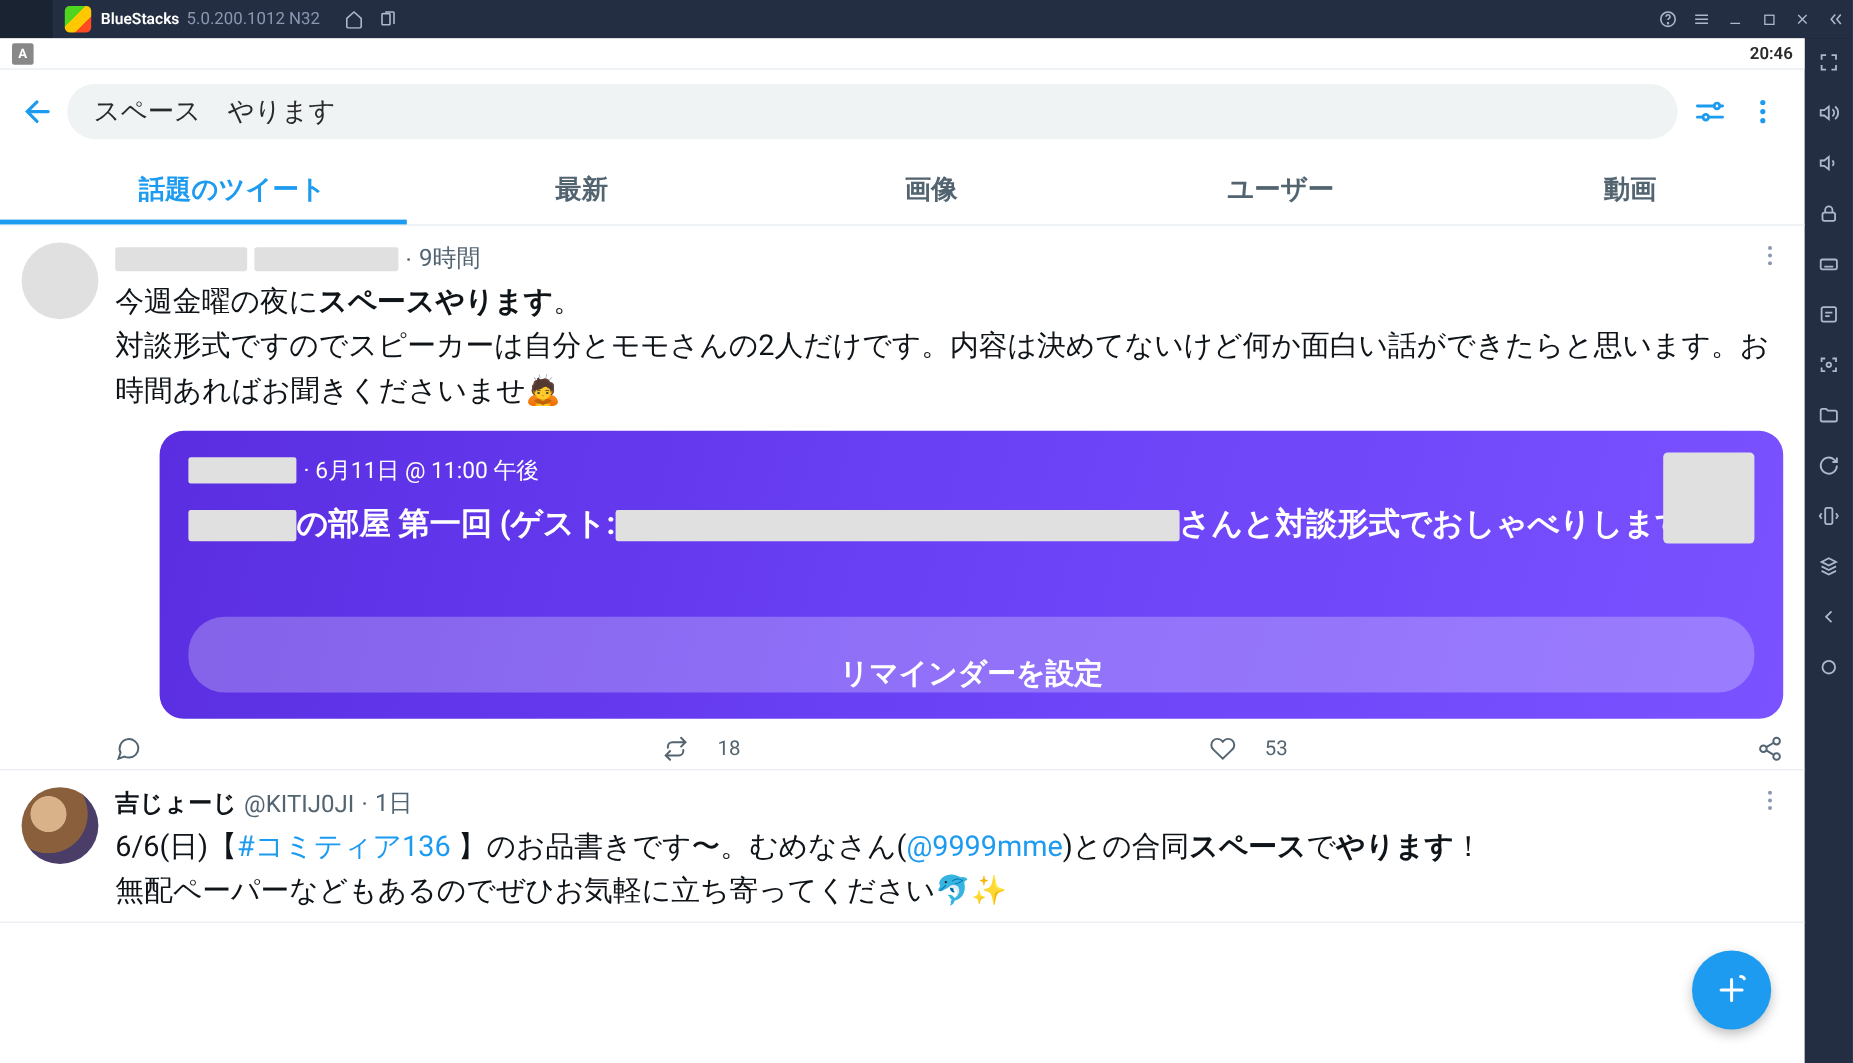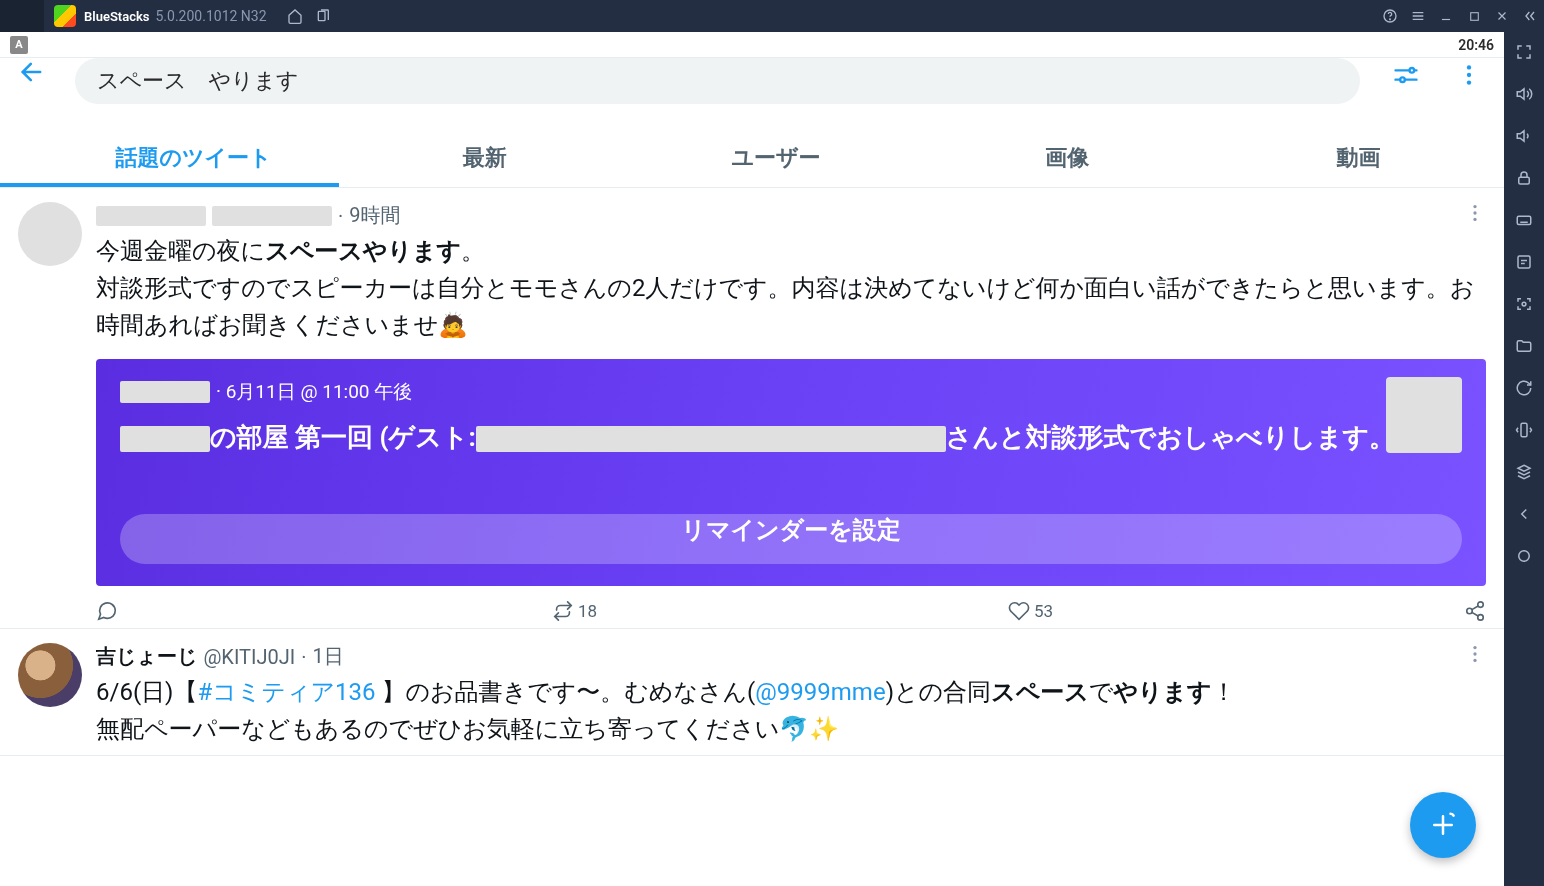--- a/index.html
+++ b/index.html
@@ -18,21 +18,21 @@
 
 
 .main { flex: 1; background: #fff; display: flex; flex-direction: column; min-height: 0; }
 
 
 .android-status { height: 26px; background: #fff; border-bottom: 1px solid #e6ecf0; display: flex; align-items: center; padding: 0 10px; font-size: 14px; color: #2a2a2a; }
 .android-status .spacer { flex: 1; }
 .status-a { width: 18px; height: 18px; background: #888; color: #fff; font-size: 11px; font-weight: 700; display: flex; align-items: center; justify-content: center; border-radius: 2px; margin-right: 6px; }
 
 
-.tw-header { height: 70px; display: flex; align-items: flex-start; padding: 0 18px; gap: 29px; }
+.tw-header { height: 70px; display: flex; align-items: center; padding: 0 18px; gap: 10px; }
 .tw-back { color: #1d9bf0; width: 28px; height: 28px; display: flex; align-items: center; justify-content: center; cursor: pointer; }
 .tw-searchbox { flex: 1; height: 46px; background: #eff3f4; border-radius: 24px; display: flex; align-items: center; padding: 0 22px; font-size: 22px; color: #2a2a2a; }
 .tw-header-icon { color: #1d9bf0; width: 34px; height: 34px; display: flex; align-items: center; justify-content: center; cursor: pointer; }
 
 
 .tw-tabs { height: 60px; display: flex; border-bottom: 1px solid #e6ecf0; }
 .tw-tab { flex: 1; display: flex; align-items: center; justify-content: center; font-size: 22px; font-weight: 700; color: #536471; cursor: pointer; position: relative; }
 .tw-tab.active { color: #1d9bf0; padding-left: 48px; }
 .tw-tab.active::after { content: ""; position: absolute; bottom: 0; left: 0; right: 0; height: 4px; background: #1d9bf0; }
 
@@ -45,31 +45,31 @@
 .tweet .avatar.img { background: radial-gradient(circle at 35% 35%, #d9b28a 0 25%, #8a5f3b 26% 55%, #4a3e68 56% 100%); }
 .tweet .content { flex: 1; min-width: 0; }
 .tweet .more { position: absolute; top: 14px; right: 18px; color: #8a97b0; }
 .tweet .head { font-size: 20px; color: #536471; display: flex; align-items: center; gap: 6px; margin-bottom: 4px; }
 .tweet .head .redact { display:inline-block; background:#e0e0e0; height:20px; border-radius:2px; }
 .tweet .body { font-size: 24px; color: #0f1419; line-height: 1.55; }
 .tweet .body b { font-weight: 700; }
 .tweet .link { color: #1d9bf0; }
 
 
-.space-card { margin-top: 14px; border-radius: 4px; background: linear-gradient(105deg,#5a2de0 0%, #6a40f5 45%, #7a52ff 100%); color: #fff; padding: 20px 24px 22px 24px; position: relative; }
+.space-card { margin-top: 14px; border-radius: 20px; background: linear-gradient(105deg,#5a2de0 0%, #6a40f5 45%, #7a52ff 100%); color: #fff; padding: 20px 24px 22px 24px; position: relative; margin-left: 37px; }
 .space-meta { font-size: 19px; display: flex; align-items: center; gap: 6px; margin-bottom: 14px; }
 .space-meta .redact { display:inline-block; background:#e0e0e0; height:22px; width:90px; border-radius:2px; }
 .space-thumb { position: absolute; top: 18px; right: 24px; width: 76px; height: 76px; background: #e0e0e0; border-radius: 4px; }
 .space-title { font-size: 26px; font-weight: 700; line-height: 1.45; margin-bottom: 58px; }
 .space-title .redact { display:inline-block; background:#e0e0e0; height:26px; border-radius:2px; vertical-align: middle; }
-.space-btn { height: 50px; border-radius: 30px; background: rgba(255,255,255,0.25); display: flex; align-items: flex-start; justify-content: center; font-size: 24px; font-weight: 700; cursor: pointer; }
+.space-btn { height: 63px; border-radius: 30px; background: rgba(255,255,255,0.25); display: flex; align-items: flex-end; justify-content: center; font-size: 24px; font-weight: 700; cursor: pointer; }
 
 
 .tw-actions { display: flex; margin-top: 14px; color: #536471; font-size: 17px; }
-.tw-act { flex: 1; display: flex; align-items: center; gap: 4px; cursor: pointer; }
+.tw-act { flex: 1; display: flex; align-items: center; gap: 24px; cursor: pointer; }
 .tw-act svg { width: 22px; height: 22px; }
 .tw-act:last-child { flex: 0 0 auto; }
 
 
 .fab { position: absolute; right: 28px; bottom: 28px; width: 66px; height: 66px; border-radius: 50%; background: #1d9bf0; color: #fff; display: flex; align-items: center; justify-content: center; box-shadow: 0 4px 10px rgba(0,0,0,.25); cursor: pointer; }
 
 
 .bs-sidebar { width: 40px; background: #232e42; display: flex; flex-direction: column; align-items: center; padding-top: 6px; gap: 14px; color: #aeb8cc; font-size: 16px; flex-shrink: 0; }
 .bs-sideicon { width: 28px; height: 28px; display: flex; align-items: center; justify-content: center; cursor: pointer; }
 
@@ -166,24 +166,24 @@
     </div>
 
     <div class="tw-tabs">
       <div class="tw-tab active">
             <span>話題のツイート</span>
           </div>
       <div class="tw-tab">
             <span>最新</span>
           </div>
       <div class="tw-tab">
+            <span>画像</span>
+          </div>
+      <div class="tw-tab">
             <span>ユーザー</span>
-          </div>
-      <div class="tw-tab">
-            <span>画像</span>
           </div>
       <div class="tw-tab">
             <span>動画</span>
           </div>
     </div>
 
     <div class="feed">
 
       <div class="tweet">
         <div class="avatar"></div>

